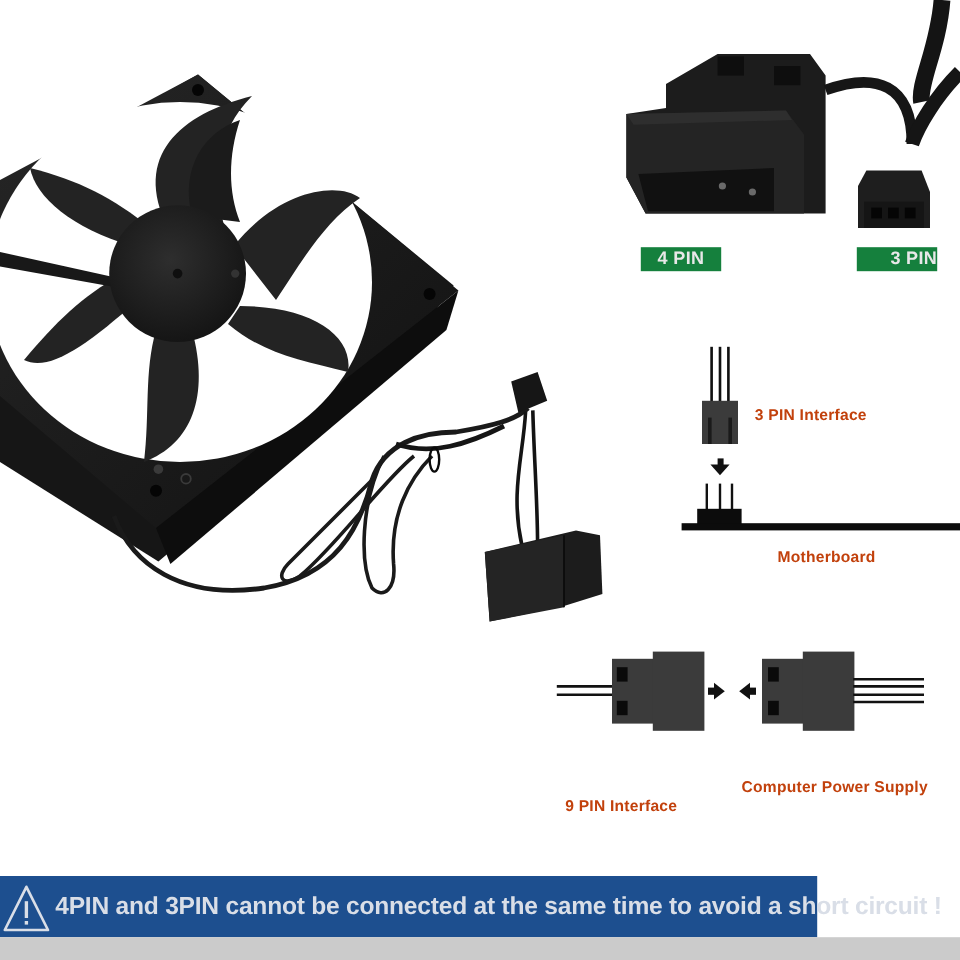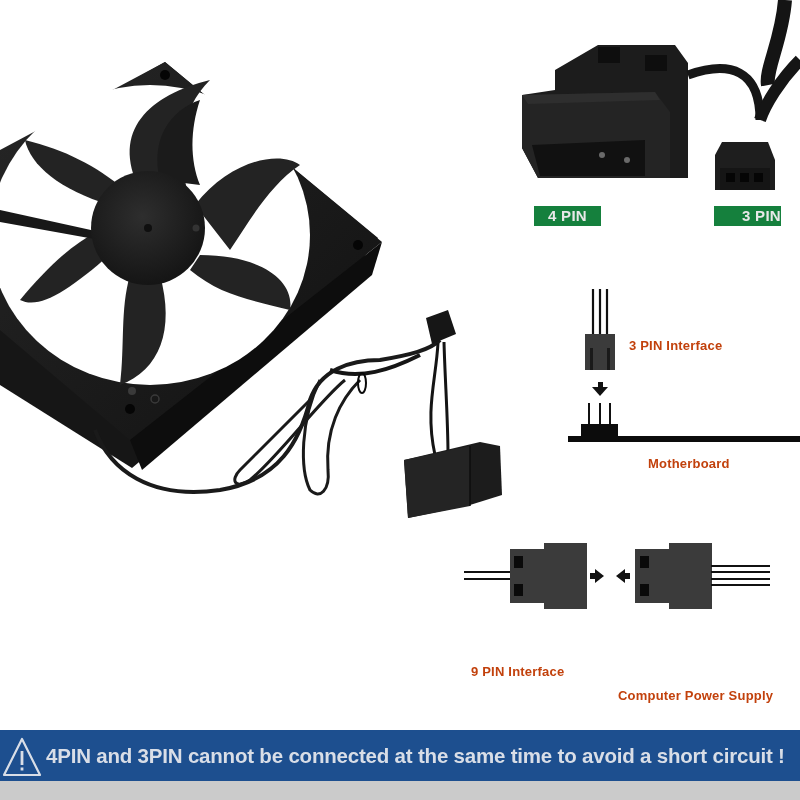--- a/index.html
+++ b/index.html
@@ -15,21 +15,21 @@
     position: absolute; top: 206px; height: 20px; width: 67px;
     background: #15803d; color: #e8e8e8;
     font-weight: bold; font-size: 15px; line-height: 20px;
     text-align: center; letter-spacing: 0.3px;
   }
   .diag-text {
     position: absolute; color: #c2410c; font-weight: bold; font-size: 13px;
     white-space: nowrap; letter-spacing: 0.2px;
   }
   .banner {
-    position: absolute; left: 0; top: 730px; width: 800px; height: 51px;
+    position: absolute; left: 0; top: 730px; width: 681px; height: 51px;
     background: #1d4f8f;
   }
   .banner-text {
     position: absolute; left: 46px; top: 0; height: 51px; line-height: 51px;
     color: #d9dee7; font-weight: bold; font-size: 20.5px; white-space: nowrap;
     letter-spacing: -0.2px;
   }
   .bottom-strip {
     position: absolute; left: 0; top: 781px; width: 800px; height: 19px;
     background: #cbcbcb;
@@ -193,21 +193,21 @@
 
     <g stroke="#111" stroke-width="2.2">
       <line x1="711" y1="566" x2="770" y2="566"></line>
       <line x1="711" y1="572" x2="770" y2="572"></line>
       <line x1="711" y1="579" x2="770" y2="579"></line>
       <line x1="711" y1="585" x2="770" y2="585"></line>
     </g>
   </svg>
 </div>
 <div class="diag-text" style="left:471px;top:664px;">9 PIN Interface</div>
-<div class="diag-text" style="left:618px;top:688px;">Computer Power Supply</div>
+<div class="diag-text" style="left:618px;top:648px;">Computer Power Supply</div>
 
 <div class="banner">
   <svg class="abs" style="left:2px;top:6px;" width="40" height="42" viewBox="0 0 40 42">
     <polygon points="20,3 38,39 2,39" fill="none" stroke="#d9dee7" stroke-width="2.2" stroke-linejoin="round"></polygon>
     <rect x="18.6" y="15" width="2.8" height="14" fill="#d9dee7"></rect>
     <rect x="18.6" y="31.5" width="2.8" height="3" fill="#d9dee7"></rect>
   </svg>
   <div class="banner-text">4PIN and 3PIN cannot be connected at the same time to avoid a short circuit !</div>
 </div>
 <div class="bottom-strip"></div>

